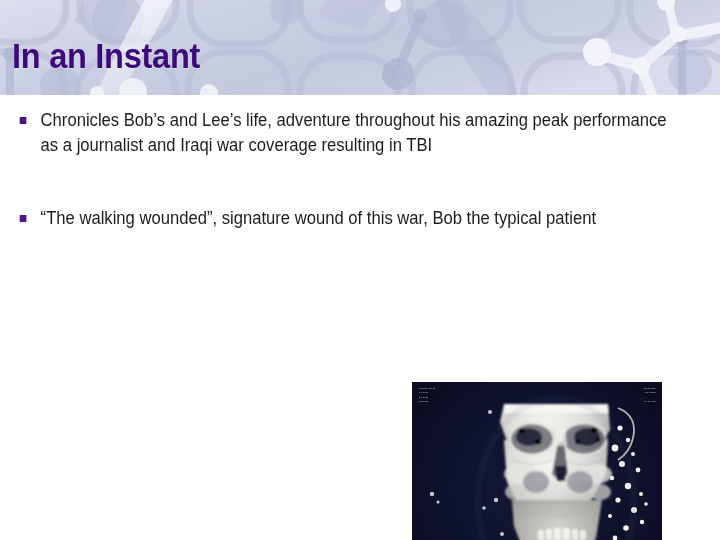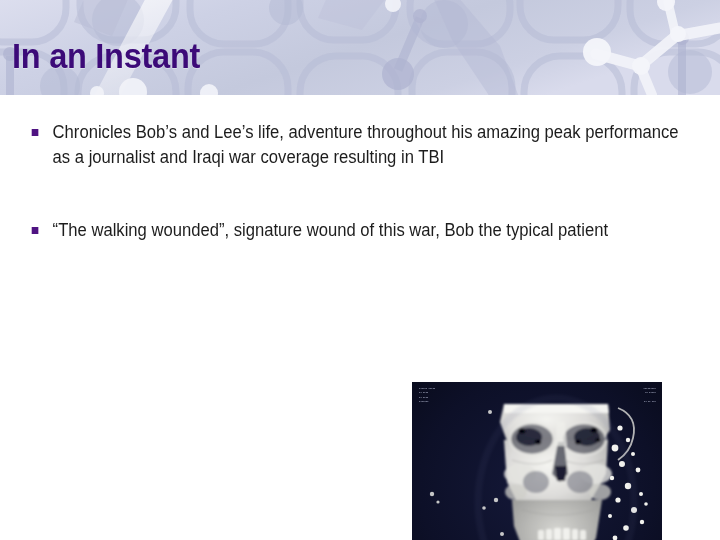--- a/index.html
+++ b/index.html
@@ -64,21 +64,21 @@
     width: 720px;
     height: 445px;
     background: #ffffff;
   }
 
   .bullet-list {
     position: absolute;
     left: 10px;
     top: 9px;
     width: 690px;
-    margin: 16px;
+    margin: 4px;
     padding: 0;
     list-style: none;
   }
   .bullet-item {
     position: relative;
     padding-left: 28px;
     margin: 0 0 0 0;
     color: #1d1d1d;
     font-family: "Liberation Sans", sans-serif;
     font-size: 17.5px;

